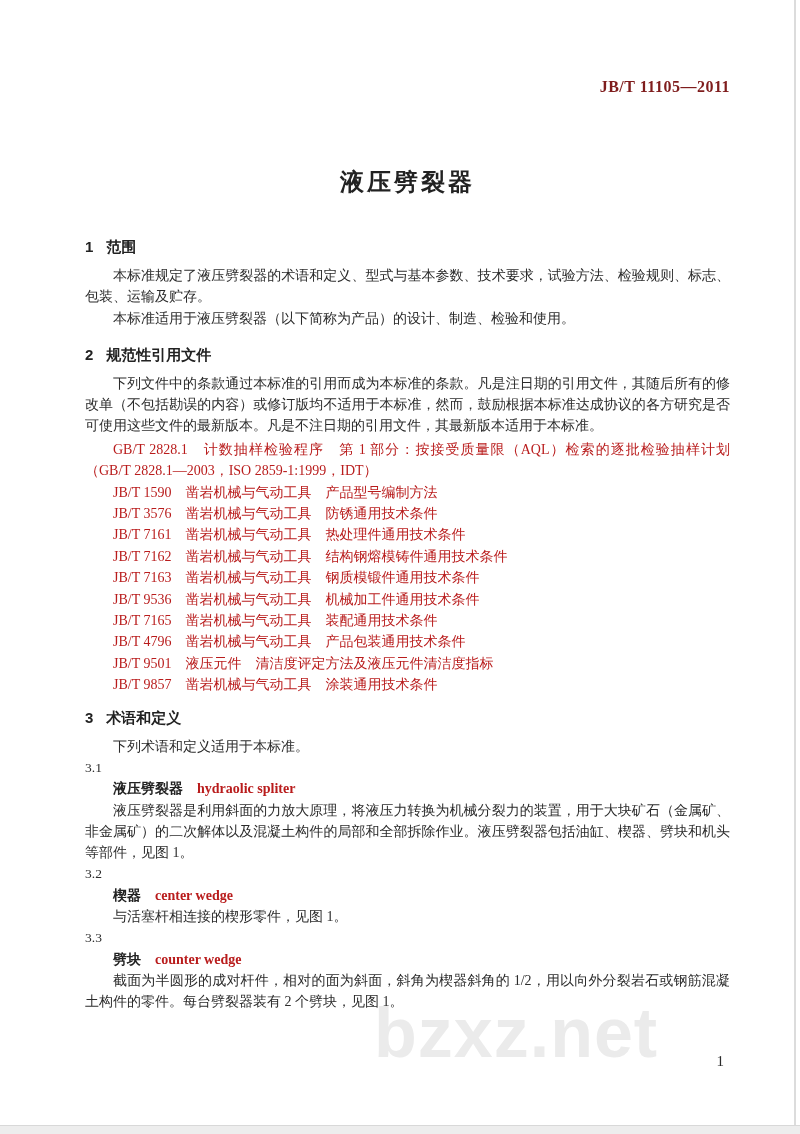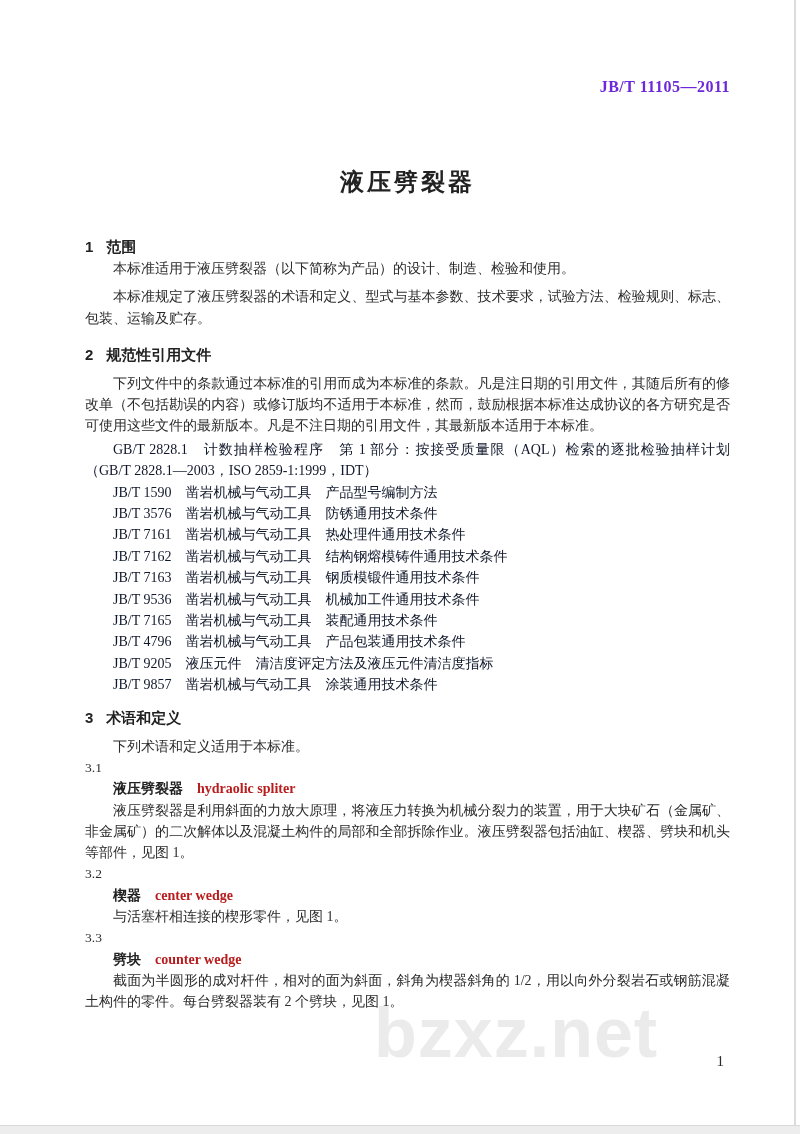--- a/index.html
+++ b/index.html
@@ -18,21 +18,21 @@
   }
   
   .std-code {
     margin-top:77px;
     text-align:right;
     font-family:"Liberation Serif","DejaVu Serif",serif;
     font-weight:bold;
     font-size:16px;
     line-height:20px;
     letter-spacing:0.5px;
-    color:#6d28d9;
+    color:#7f1d1d;
   }
   
   .doc-title {
     margin-top:70px;
     text-align:center;
     font-family:"Liberation Sans","DejaVu Sans",sans-serif;
     font-weight:bold;
     font-size:24px;
     line-height:30px;
     letter-spacing:3px;
@@ -61,21 +61,21 @@
     color:#2b2b2b;
   }
   .para.first { margin-top:7px; }
   .refs { margin-top:2px; }
   .ref {
     margin:0;
     font-size:14px;
     line-height:21.4px;
     text-align:justify;
     text-indent:2em;
-    color:#0f172a;
+    color:#b91c1c;
   }
   
   .term-id {
     margin:0;
     font-family:Liberation Serif, serif;
     font-size:13.5px;
     line-height:21.3px;
     color:#2b2b2b;
   }
   .term-line {
@@ -141,36 +141,36 @@
 
   <div class="watermark">bzxz.net</div>
 
   <div class="content">
 
     <div class="std-code">JB/T 11105—2011</div>
 
     <div class="doc-title">液压劈裂器</div>
 
     <h2 class="sec-h h-s1"><span class="sec-num">1</span><span>范围</span></h2>
+    <p class="para first">本标准规定了液压劈裂器的术语和定义、型式与基本参数、技术要求，试验方法、检验规则、标志、包装、运输及贮存。</p>
     <p class="para">本标准适用于液压劈裂器（以下简称为产品）的设计、制造、检验和使用。</p>
-    <p class="para first">本标准规定了液压劈裂器的术语和定义、型式与基本参数、技术要求，试验方法、检验规则、标志、包装、运输及贮存。</p>
 
     <h2 class="sec-h h-s2"><span class="sec-num">2</span><span>规范性引用文件</span></h2>
     <p class="para first">下列文件中的条款通过本标准的引用而成为本标准的条款。凡是注日期的引用文件，其随后所有的修改单（不包括勘误的内容）或修订版均不适用于本标准，然而，鼓励根据本标准达成协议的各方研究是否可使用这些文件的最新版本。凡是不注日期的引用文件，其最新版本适用于本标准。</p>
     <div class="refs">
       <p class="ref">GB/T 2828.1　计数抽样检验程序　第 1 部分：按接受质量限（AQL）检索的逐批检验抽样计划（GB/T 2828.1—2003，ISO 2859-1:1999，IDT）</p>
       <p class="ref">JB/T 1590　凿岩机械与气动工具　产品型号编制方法</p>
       <p class="ref">JB/T 3576　凿岩机械与气动工具　防锈通用技术条件</p>
       <p class="ref">JB/T 7161　凿岩机械与气动工具　热处理件通用技术条件</p>
       <p class="ref">JB/T 7162　凿岩机械与气动工具　结构钢熔模铸件通用技术条件</p>
       <p class="ref">JB/T 7163　凿岩机械与气动工具　钢质模锻件通用技术条件</p>
       <p class="ref">JB/T 9536　凿岩机械与气动工具　机械加工件通用技术条件</p>
       <p class="ref">JB/T 7165　凿岩机械与气动工具　装配通用技术条件</p>
       <p class="ref">JB/T 4796　凿岩机械与气动工具　产品包装通用技术条件</p>
-      <p class="ref">JB/T 9205　液压元件　清洁度评定方法及液压元件清洁度指标</p>
+      <p class="ref">JB/T 9501　液压元件　清洁度评定方法及液压元件清洁度指标</p>
       <p class="ref">JB/T 9857　凿岩机械与气动工具　涂装通用技术条件</p>
     </div>
 
     <h2 class="sec-h h-s3"><span class="sec-num">3</span><span>术语和定义</span></h2>
     <p class="para first">下列术语和定义适用于本标准。</p>
 
     <div>
       <p class="term-id">3.1</p>
       <p class="term-line"><span class="term-zh">液压劈裂器</span><span class="term-en">hydraolic spliter</span></p>
       <p class="para">液压劈裂器是利用斜面的力放大原理，将液压力转换为机械分裂力的装置，用于大块矿石（金属矿、非金属矿）的二次解体以及混凝土构件的局部和全部拆除作业。液压劈裂器包括油缸、楔器、劈块和机头等部件，见图 1。</p>

